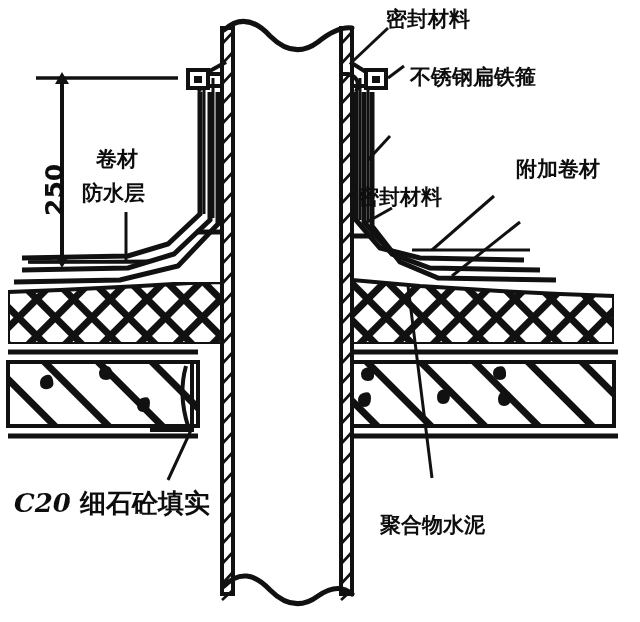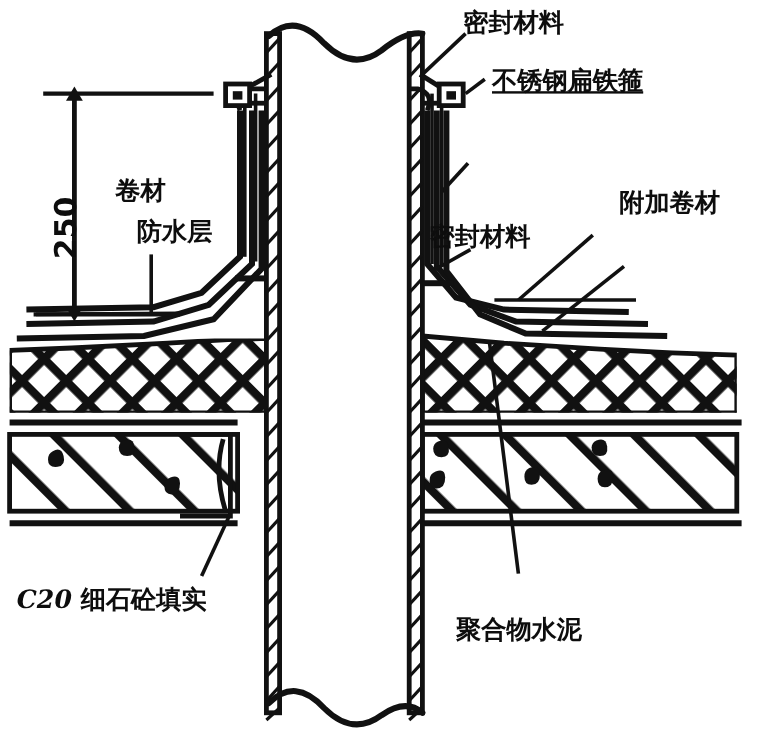--- a/index.html
+++ b/index.html
@@ -5,21 +5,21 @@
   html,body{margin:0;padding:0;background:#ffffff;}
   body{font-family:"DejaVu Sans","Liberation Sans",sans-serif;}
   #stage{position:relative;width:640px;height:622px;background:#fff;overflow:hidden;}
   #stage svg{position:absolute;left:0;top:0;}
   .lbl{position:absolute;color:#0d0d0d;font-weight:bold;line-height:1.12;white-space:nowrap;
        font-family:"DejaVu Sans","Liberation Sans",sans-serif;}
   .lbl-cn{font-size:21px;letter-spacing:0px;}
   .dim-txt{position:absolute;font-size:25px;font-weight:bold;color:#0d0d0d;
            transform:rotate(-90deg);transform-origin:left top;
            font-family:"DejaVu Sans","Liberation Sans",sans-serif;}
-  .c20{position:absolute;font-size:21px;font-weight:bold;color:#0d0d0d;white-space:nowrap;}
+  .c20{position:absolute;font-size:26px;font-weight:bold;color:#0d0d0d;white-space:nowrap;}
   .c20 .ital{font-style:italic;font-family:"DejaVu Serif","Liberation Serif",serif;}
 </style>
 </head>
 <body>
 
 <div id="stage">
 
   <svg width="640" height="622" viewBox="0 0 640 622">
     <defs>
 
@@ -243,25 +243,25 @@
 
         <path d="M432,478 L408,286"></path>
       </g>
 
     </g>
   </svg>
 
   <div class="dim-txt" style="left:40px;top:216px;">250</div>
 
   <div class="lbl lbl-cn" style="left:96px;top:148px;">卷材</div>
-  <div class="lbl lbl-cn" style="left:82px;top:182px;margin-left:32px;">防水层</div>
+  <div class="lbl lbl-cn" style="left:82px;top:182px;">防水层</div>
 
   <div class="lbl lbl-cn" style="left:386px;top:8px;">密封材料</div>
 
-  <div class="lbl lbl-cn" style="left:410px;top:56px;text-decoration:underline;">不锈钢扁铁箍</div>
+  <div class="lbl lbl-cn" style="left:410px;top:66px;">不锈钢扁铁箍</div>
 
 
   <div class="lbl lbl-cn" style="left:358px;top:186px;">密封材料</div>
 
   <div class="lbl lbl-cn" style="left:516px;top:158px;">附加卷材</div>
 
 
   <div class="c20" style="left:14px;top:486px;">
     <span class="ital">C20</span><span>&nbsp;</span><span>细石砼填实</span>
   </div>

